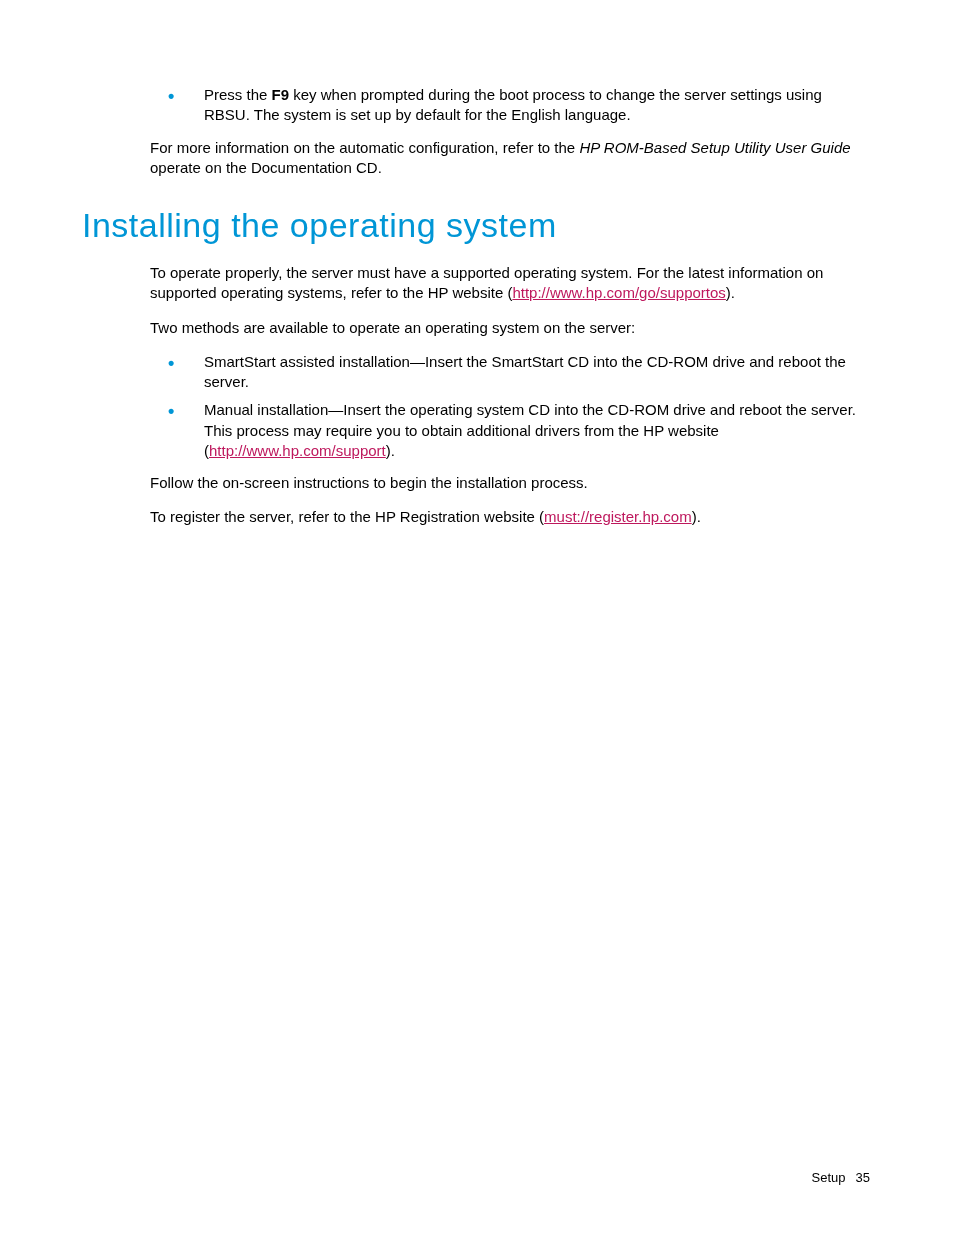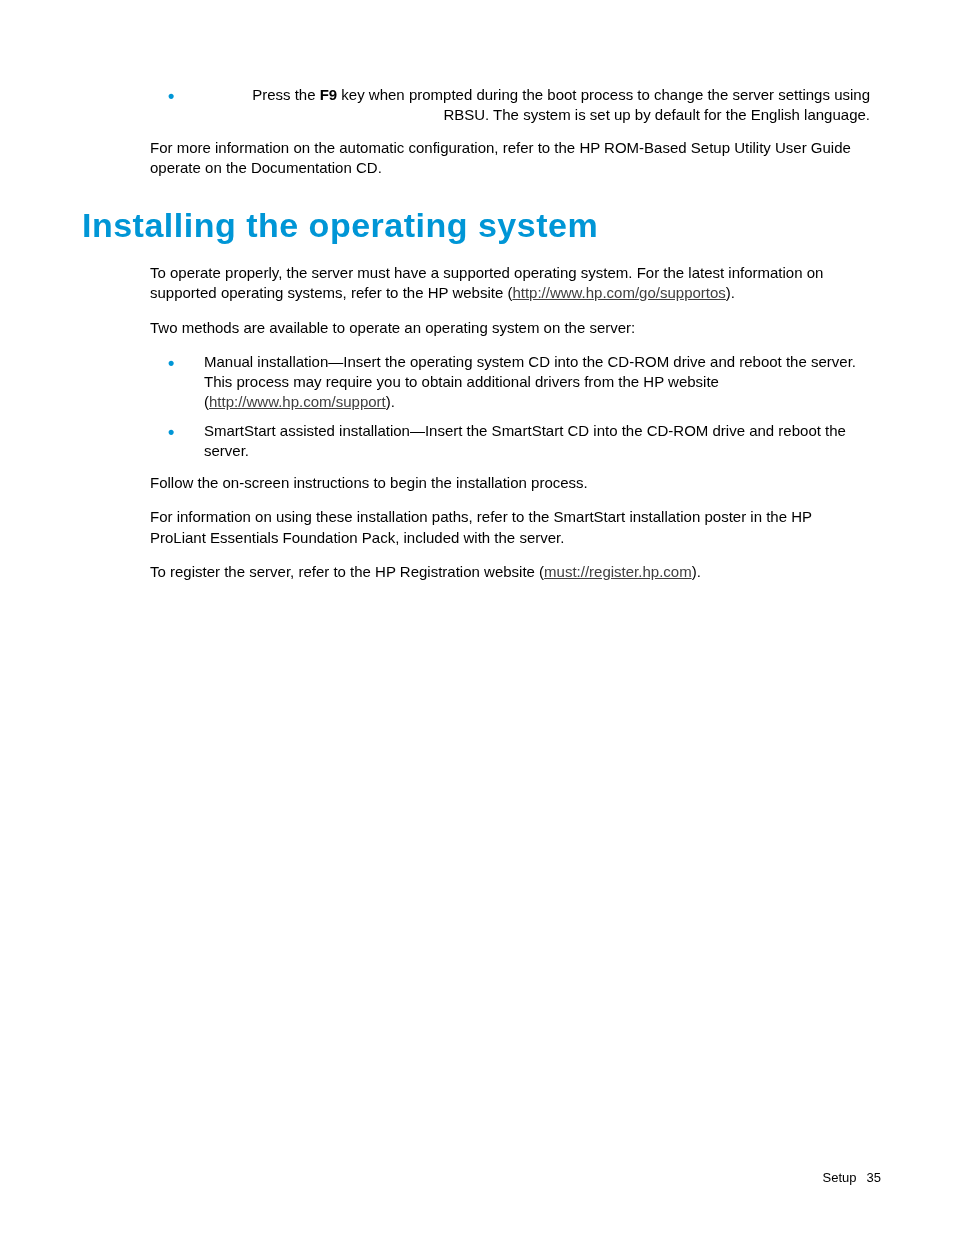--- a/index.html
+++ b/index.html
@@ -11,21 +11,20 @@
       color: #000;
       position: relative;
     }
     .page {
       padding: 85px 84px 0 82px;
     }
     ul.topbullets {
       list-style: none;
       margin: 0 0 12px 0;
       padding: 0 0 0 86px;
-      text-align: right;
     }
     ul.topbullets li, ul.bullets li {
       position: relative;
       padding-left: 36px;
       font-size: 15px;
       line-height: 1.35;
       margin-bottom: 8px;
     }
     ul.topbullets li::before, ul.bullets li::before {
       content: "•";
@@ -36,40 +35,40 @@
       font-size: 18px;
       font-weight: bold;
     }
     .para {
       font-size: 15px;
       line-height: 1.35;
       margin: 0 0 14px 68px;
     }
     h2.section {
       font-family: "Trebuchet MS", "Segoe UI", Arial, sans-serif;
-      font-weight: 700;
+      font-weight: 400;
       font-size: 34px;
       color: #0096d6;
       margin: 28px 0 18px 0;
       letter-spacing: 0.5px;
     }
     ul.bullets {
       list-style: none;
       margin: 0 0 12px 0;
       padding: 0 0 0 86px;
     }
     a.link {
-      color: #404040;
+      color: #be185d;
       text-decoration: underline;
     }
-    .italic { }
+    .italic { font-style: italic; }
     .bold { font-weight: bold; }
     .footer {
       position: absolute;
-      right: 73px;
+      right: 84px;
       bottom: 50px;
       font-size: 13px;
       color: #000;
     }
     .footer .sect { margin-right: 10px; }
   </style>
 </head>
 <body>
 
 <div class="page">
@@ -86,28 +85,27 @@
 
   <h2 class="section">Installing the operating system</h2>
 
   <p class="para">
     <span>To operate properly, the server must have a supported operating system. For the latest information on supported operating systems, refer to the HP website (</span><a class="link" href="#">http://www.hp.com/go/supportos</a><span>).</span>
   </p>
 
   <p class="para">Two methods are available to operate an operating system on the server:</p>
 
   <ul class="bullets">
+    <li>SmartStart assisted installation—Insert the SmartStart CD into the CD-ROM drive and reboot the server.</li>
     <li>
       <span>Manual installation—Insert the operating system CD into the CD-ROM drive and reboot the server. This process may require you to obtain additional drivers from the HP website (</span><a class="link" href="#">http://www.hp.com/support</a><span>).</span>
     </li>
-    <li>SmartStart assisted installation—Insert the SmartStart CD into the CD-ROM drive and reboot the server.</li>
   </ul>
 
   <p class="para">Follow the on-screen instructions to begin the installation process.</p>
-  <p class="para">For information on using these installation paths, refer to the SmartStart installation poster in the HP ProLiant Essentials Foundation Pack, included with the server.</p>
 
 
   <p class="para">
     <span>To register the server, refer to the HP Registration website (</span><a class="link" href="#">must://register.hp.com</a><span>).</span>
   </p>
 
 </div>
 
 <div class="footer">
   <span class="sect">Setup</span><span>35</span>

